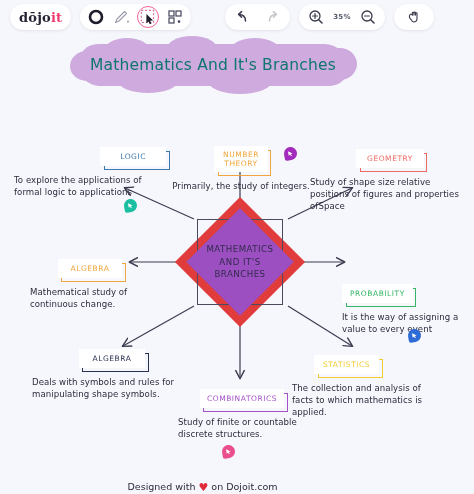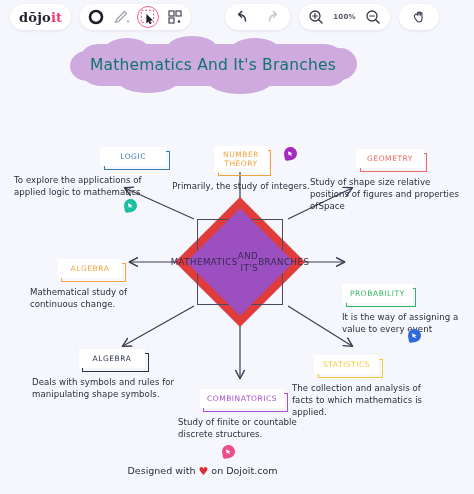--- a/index.html
+++ b/index.html
@@ -187,47 +187,47 @@
     left: 50%; top: 50%;
     width: 76px; height: 76px;
     margin: -38px 0 0 -38px;
     background: #9b4fc0;
     transform: rotate(45deg);
   }
   .c-label {
     position: absolute;
     inset: 0;
     display: flex;
-    flex-direction: row;
+    flex-direction: column;
     align-items: center;
     justify-content: center;
     font-size: 8.6px;
     line-height: 1.45;
     color: #332b4e;
     letter-spacing: .5px;
-    text-align: right;
+    text-align: left;
   }
 
   
   .badge {
     position: absolute;
     width: 13px; height: 13px;
     border-radius: 50% 50% 50% 2px;
     display: flex;
     align-items: center;
     justify-content: center;
     z-index: 9;
     transform: rotate(-10deg);
   }
   .badge svg { width: 7px; height: 7px; }
 
   
   .footer {
     position: absolute;
-    left: 0; bottom: 16px;
+    left: 0; bottom: 0;
     width: 405px;
     text-align: center;
     font-size: 9.5px;
     color: #2c2c3d;
     z-index: 8;
   }
   .footer .hrt { color: #e02b38; font-size: 11px; vertical-align: -1px; }
 </style>
 </head>
 <body>
@@ -309,21 +309,21 @@
 
   <div class="tb-group tb-zoom">
     <div class="tb-btn">
       <svg viewBox="0 0 18 18">
         <circle cx="8" cy="8" r="5" fill="none" stroke="#3a3a4d" stroke-width="1.3"></circle>
         <line x1="11.7" y1="11.7" x2="15" y2="15" stroke="#3a3a4d" stroke-width="1.5" stroke-linecap="round"></line>
         <line x1="5.6" y1="8" x2="10.4" y2="8" stroke="#3a3a4d" stroke-width="1.2" stroke-linecap="round"></line>
         <line x1="8" y1="5.6" x2="8" y2="10.4" stroke="#3a3a4d" stroke-width="1.2" stroke-linecap="round"></line>
       </svg>
     </div>
-    <span class="zoom-label">100%</span>
+    <span class="zoom-label">35%</span>
     <div class="tb-btn">
       <svg viewBox="0 0 18 18">
         <circle cx="8" cy="8" r="5" fill="none" stroke="#3a3a4d" stroke-width="1.3"></circle>
         <line x1="11.7" y1="11.7" x2="15" y2="15" stroke="#3a3a4d" stroke-width="1.5" stroke-linecap="round"></line>
         <line x1="5.6" y1="8" x2="10.4" y2="8" stroke="#3a3a4d" stroke-width="1.2" stroke-linecap="round"></line>
       </svg>
     </div>
   </div>
 
   <div class="tb-group tb-hand">
@@ -363,21 +363,21 @@
     <span>NUMBER</span><br>
     <span>THEORY</span>
   </span>
   <div class="desc" style="text-align:center;">Primarily, the study of integers.</div>
 </div>
 
 <div class="node" style="left:14px; top:144px; width:152px;">
   <div style="text-align:right;">
     <span class="chip" style="color:#3c79ad; padding:5px 20px;">LOGIC</span>
   </div>
-  <div class="desc">To explore the applications of applied logic to mathematics</div>
+  <div class="desc">To explore the applications of formal logic to applications</div>
 </div>
 
 <div class="node" style="left:310px; top:146px; width:160px;">
   <div style="text-align:center;">
     <span class="chip" style="color:#ec6a63; padding:5px 11px;">GEOMETRY</span>
   </div>
   <div class="desc">Study of shape size relative positions of figures and properties ofSpace</div>
 </div>
 
 <div class="node" style="left:30px; top:256px; width:120px;">

